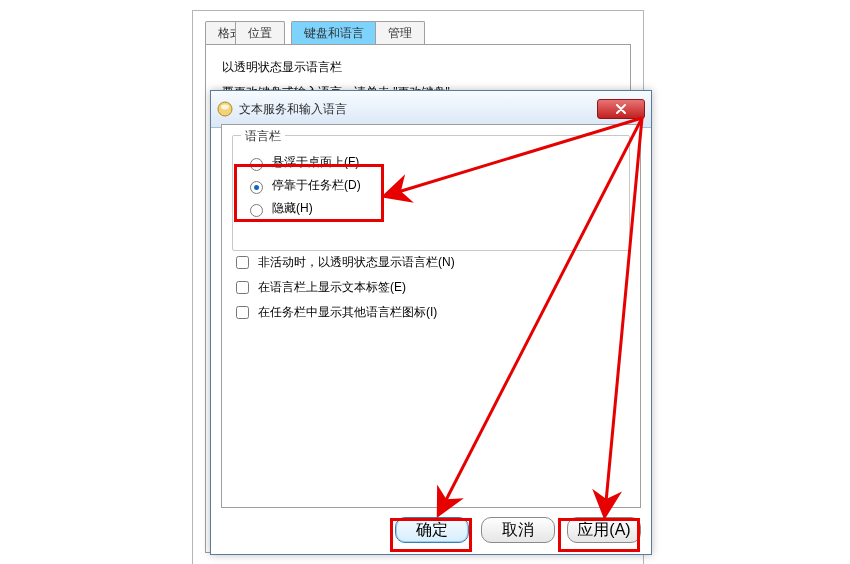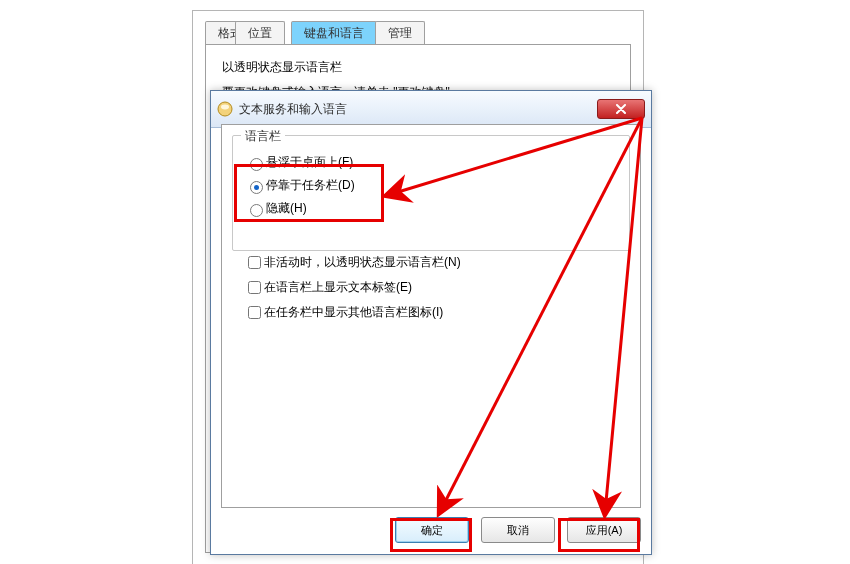--- a/index.html
+++ b/index.html
@@ -25,27 +25,27 @@
   .tb-close svg{display:block}
   .dlg-tabs{position:relative;height:24px;margin:10px 10px 0 10px}
   .dt{position:absolute;top:0;height:22px;line-height:22px;padding:0 10px;border:1px solid #9f9f9f;border-bottom:none;background:#f2f2f2;border-top-left-radius:2px;border-top-right-radius:2px;color:#333;cursor:pointer}
   .dt.active{background:#fff;height:23px}
   .dt1{left:2px}
   .dt2{left:48px}
   .dt3{left:108px}
   .dlg-page{position:absolute;left:10px;top:33px;right:10px;bottom:46px;border:1px solid #9f9f9f;background:#fff}
   .group{position:absolute;left:10px;top:10px;right:10px;border:1px solid #c8c8c8;border-radius:2px;padding:12px 12px 10px 12px}
   .group-title{position:absolute;top:-8px;left:8px;background:#fff;padding:0 4px;color:#333}
-  .radio-row,.check-row{display:flex;align-items:center;margin:6px 0;}
+  .radio-row,.check-row{display:flex;align-items:center;margin:6px 0;gap:6px}
   .radio{appearance:none;width:13px;height:13px;border:1px solid #7a7a7a;border-radius:50%;display:inline-block;position:relative;background:#fff}
   .radio:checked::after{content:"";position:absolute;left:3px;top:3px;width:5px;height:5px;border-radius:50%;background:#1464c8}
   .chk{width:13px;height:13px}
-  .below-group{position:absolute;left:22px;top:122px}
+  .below-group{position:absolute;left:10px;top:122px}
   .dlg-buttons{position:absolute;left:10px;right:10px;bottom:8px;height:32px;display:flex;justify-content:flex-end;gap:12px;align-items:center}
-  .btn{width:72px;height:24px;border:1px solid #8a8a8a;border-radius:3px;background:linear-gradient(#fefefe,#e6e6e6);cursor:pointer;font-size:11px;display:flex;align-items:center;justify-content:center}
+  .btn{width:72px;height:24px;border:1px solid #8a8a8a;border-radius:10px;background:linear-gradient(#fefefe,#e6e6e6);cursor:pointer;font-size:16px;display:flex;align-items:center;justify-content:center}
   .btn.primary{border:1px solid #3c7fb1;box-shadow:inset 0 0 0 1px #9ed1f0;background:linear-gradient(#f4fbff,#d8eefc)}
   
   .anno-box{position:absolute;border:3px solid #e60000;pointer-events:none;box-sizing:border-box}
   .anno-svg{position:absolute;left:0;top:0;width:850px;height:564px;pointer-events:none}
 </style>
 </head>
 <body>
 
 <div class="stage">
 

